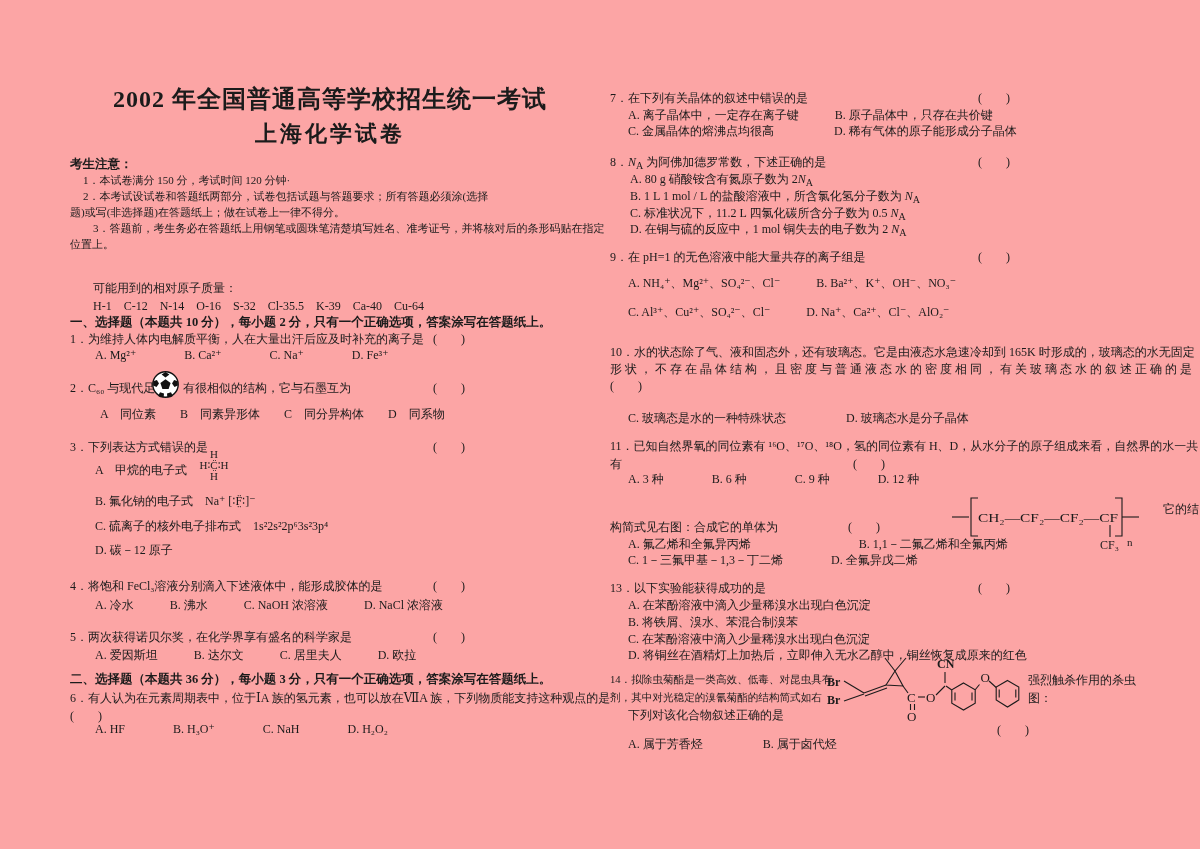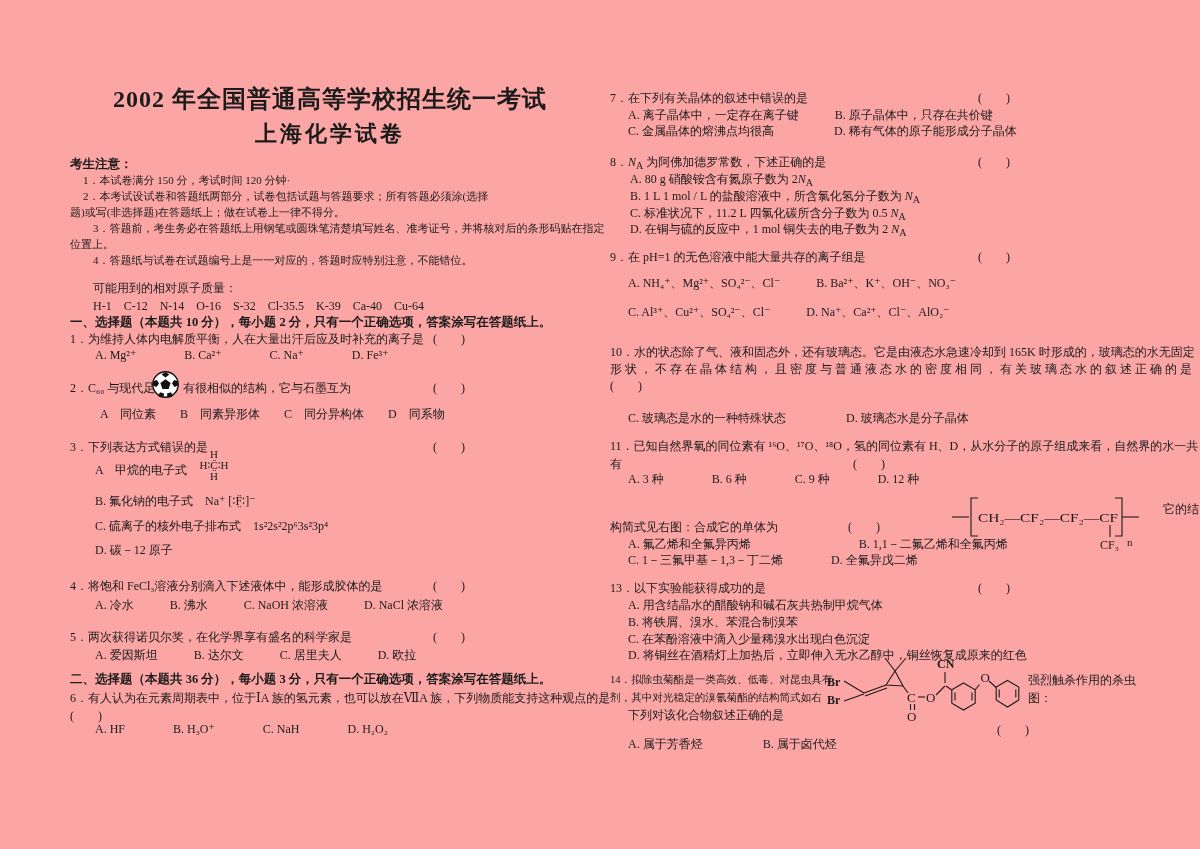--- a/index.html
+++ b/index.html
@@ -25,21 +25,20 @@
 
   <div class="ln t1" style="left:70px;top:84px;width:520px;">2002 年全国普通高等学校招生统一考试</div>
   <div class="ln t2" style="left:70px;top:120px;width:520px;">上海化学试卷</div>
 
   <div class="ln hd" style="left:70px;top:157px;">考生注意：</div>
   <div class="ln n" style="left:83px;top:174px;">1．本试卷满分 150 分，考试时间 120 分钟·</div>
   <div class="ln n" style="left:83px;top:190px;">2．本考试设试卷和答题纸两部分，试卷包括试题与答题要求；所有答题必须涂(选择</div>
   <div class="ln n" style="left:70px;top:206px;">题)或写(非选择题)在答题纸上；做在试卷上一律不得分。</div>
   <div class="ln n" style="left:93px;top:222px;">3．答题前，考生务必在答题纸上用钢笔或圆珠笔清楚填写姓名、准考证号，并将核对后的条形码贴在指定</div>
   <div class="ln n" style="left:70px;top:238px;">位置上。</div>
-  <div class="ln n" style="left:93px;top:254px;">4．答题纸与试卷在试题编号上是一一对应的，答题时应特别注意，不能错位。</div>
 
   <div class="ln" style="left:93px;top:281px;">可能用到的相对原子质量：</div>
   <div class="ln" style="left:93px;top:299px;">H-1　C-12　N-14　O-16　S-32　Cl-35.5　K-39　Ca-40　Cu-64</div>
 
   <div class="ln hd" style="left:70px;top:315px;">一、选择题（本题共 10 分），每小题 2 分，只有一个正确选项，答案涂写在答题纸上。</div>
 
   <div class="ln" style="left:70px;top:332px;">1．为维持人体内电解质平衡，人在大量出汗后应及时补充的离子是</div>
   <div class="ln" style="left:433px;top:332px;">(　　)</div>
   <div class="ln" style="left:95px;top:348px;">A. Mg²⁺　　　　B. Ca²⁺　　　　C. Na⁺　　　　D. Fe³⁺</div>
 
@@ -121,21 +120,21 @@
     <text x="30" y="30" font-size="13" textLength="140" lengthAdjust="spacingAndGlyphs">CH₂—CF₂—CF₂—CF</text>
     <polyline points="167,6 174,6 174,44 167,44"></polyline>
     <line x1="174" y1="25" x2="191" y2="25"></line>
     <text x="179" y="54" font-size="11">n</text>
     <line x1="162" y1="33" x2="162" y2="45"></line>
     <text x="152" y="57" font-size="12">CF₃</text>
   </svg>
 
   <div class="ln" style="left:610px;top:581px;">13．以下实验能获得成功的是</div>
   <div class="ln" style="left:978px;top:581px;">(　　)</div>
-  <div class="ln" style="left:628px;top:598px;">A. 用含结晶水的醋酸钠和碱石灰共热制甲烷气体</div>
+  <div class="ln" style="left:628px;top:598px;">A. 在苯酚溶液中滴入少量稀溴水出现白色沉淀</div>
   <div class="ln" style="left:628px;top:615px;">B. 将铁屑、溴水、苯混合制溴苯</div>
   <div class="ln" style="left:628px;top:632px;">C. 在苯酚溶液中滴入少量稀溴水出现白色沉淀</div>
   <div class="ln" style="left:628px;top:648px;">D. 将铜丝在酒精灯上加热后，立即伸入无水乙醇中，铜丝恢复成原来的红色</div>
 
   <div class="ln sm" style="left:610px;top:673px;">14．拟除虫菊酯是一类高效、低毒、对昆虫具有</div>
   <div class="ln" style="left:1028px;top:673px;">强烈触杀作用的杀虫</div>
   <div class="ln sm" style="left:610px;top:691px;">剂，其中对光稳定的溴氰菊酯的结构简式如右</div>
   <div class="ln" style="left:1028px;top:691px;">图：</div>
   <div class="ln" style="left:628px;top:708px;">下列对该化合物叙述正确的是</div>
   <div class="ln" style="left:997px;top:723px;">(　　)</div>

